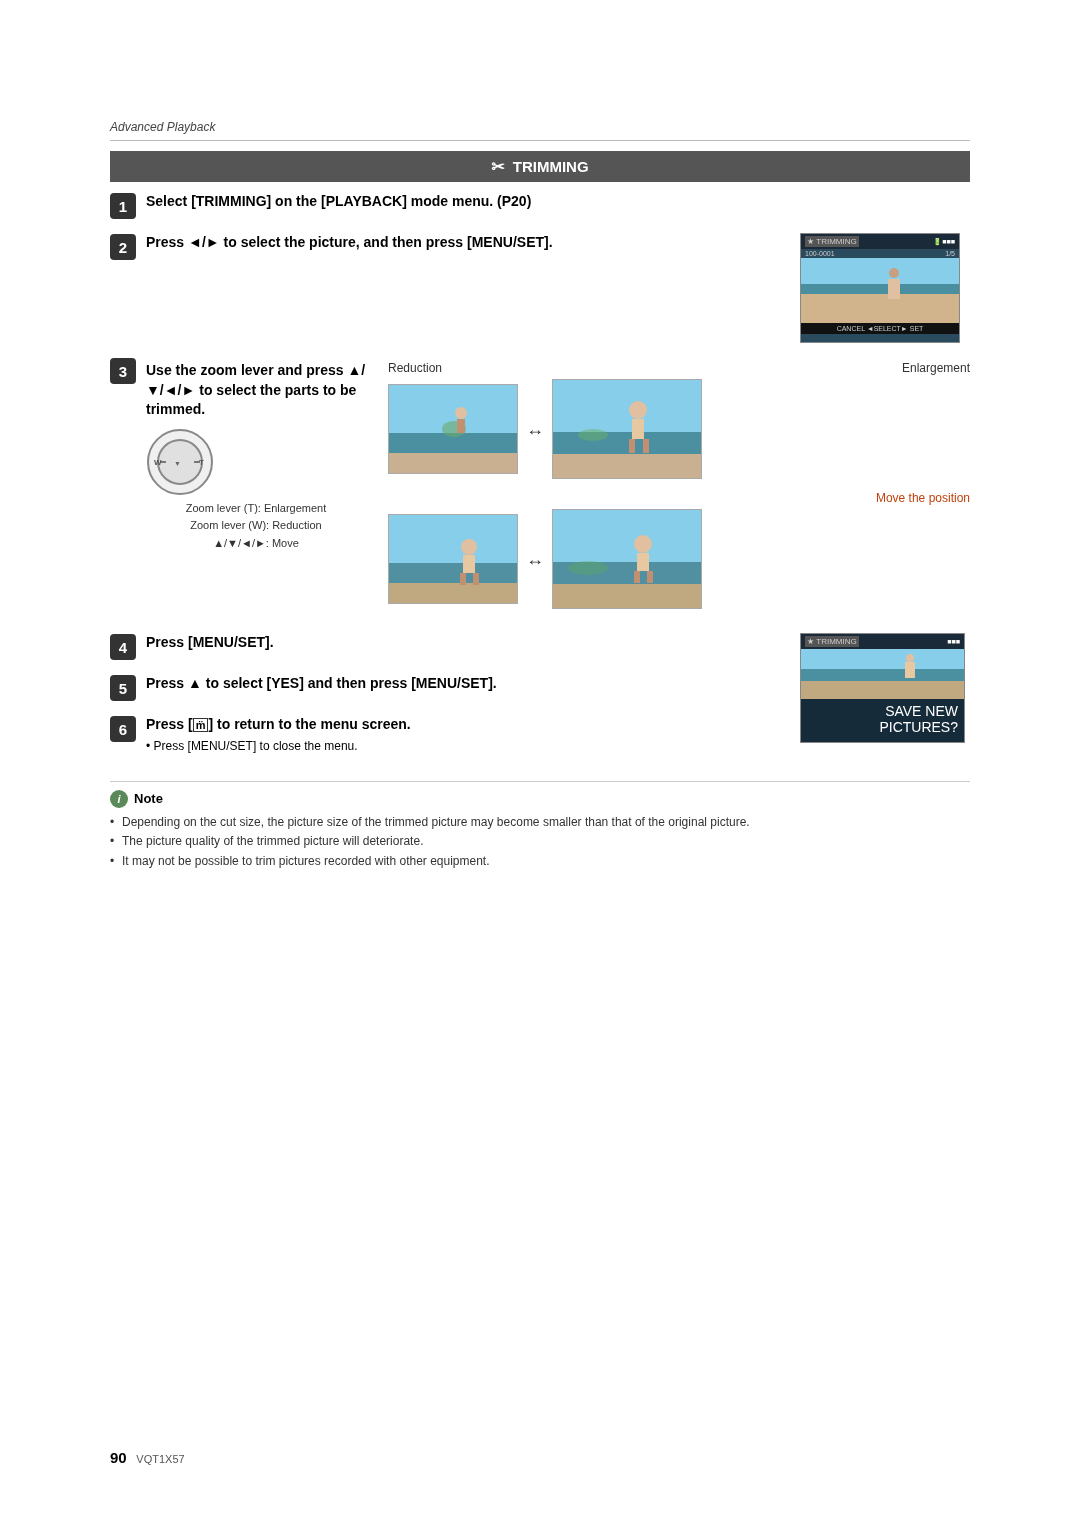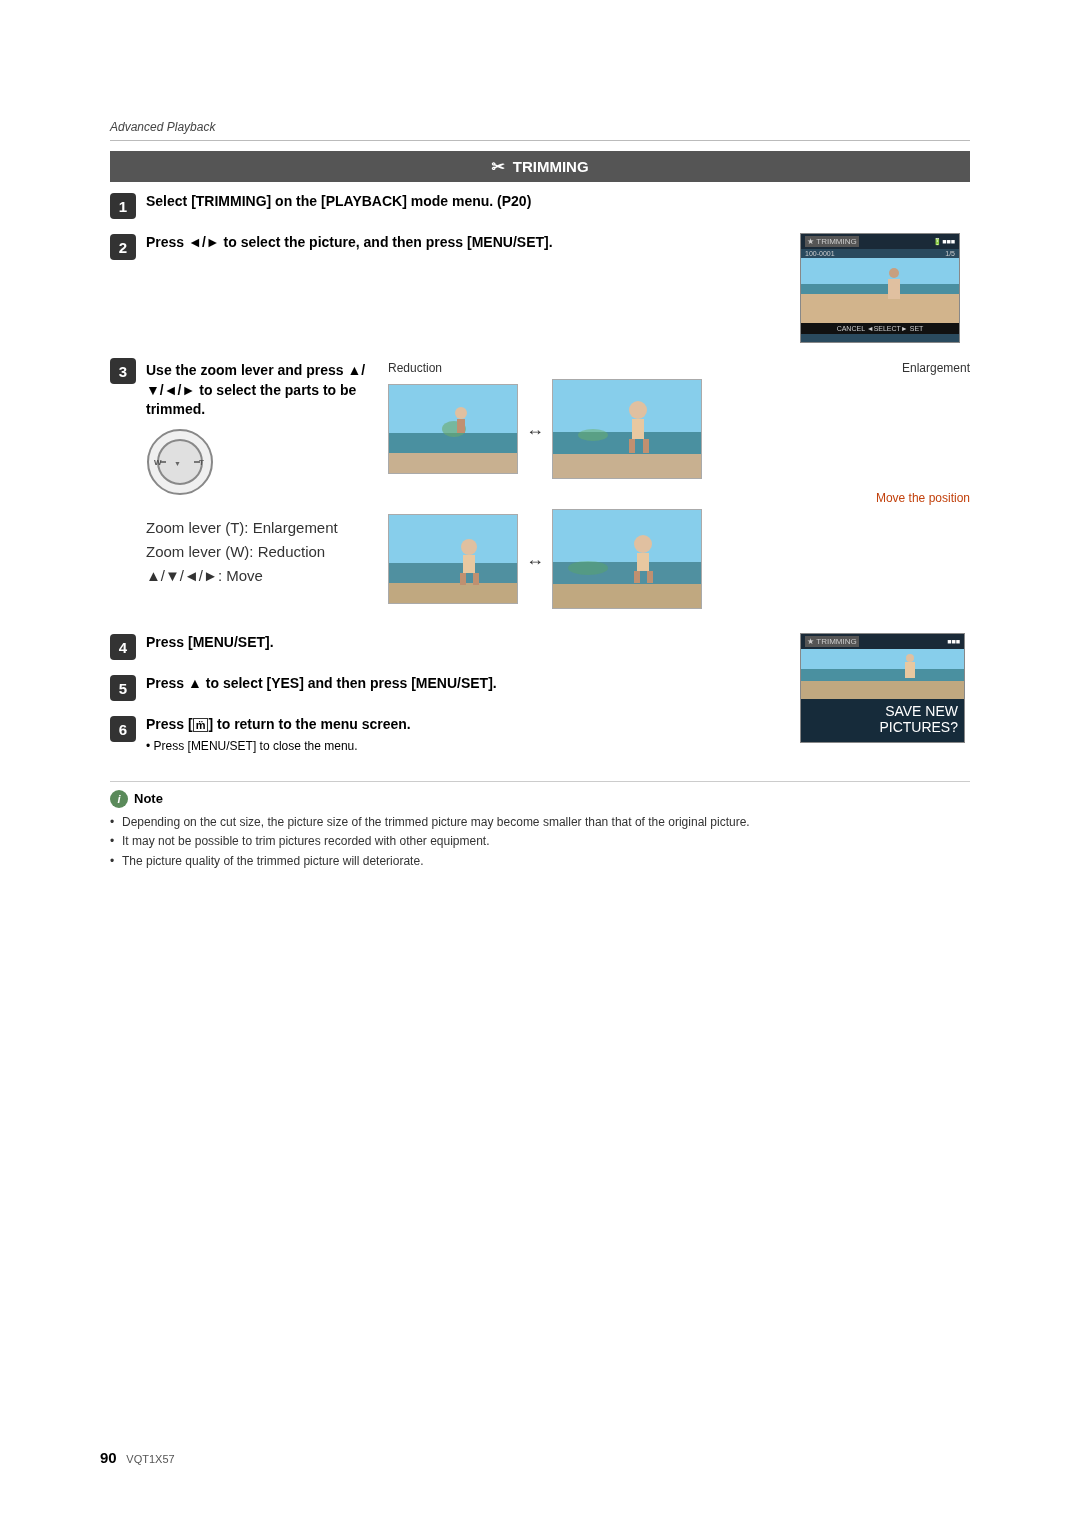--- a/index.html
+++ b/index.html
@@ -79,24 +79,25 @@
       align-items: flex-start;
       margin-top: 4px;
     }
     .step3-left {
       flex: 0 0 220px;
     }
     .step3-right {
       flex: 1;
     }
     .zoom-labels {
-      font-size: 15px;
+      font-size: 11px;
       color: #333;
       line-height: 1.6;
-      margin-top: 20px;
+      margin-top: 4px;
+      text-align: center;
     }
     .image-pair {
       display: flex;
       align-items: center;
       gap: 8px;
       margin-bottom: 10px;
     }
     .img-label-row {
       display: flex;
       justify-content: space-between;
@@ -200,21 +201,21 @@
       line-height: 1.4;
     }
     .note-list li::before {
       content: '•';
       position: absolute;
       left: 0;
     }
     .page-footer {
       position: absolute;
       bottom: 60px;
-      left: 100px;
+      left: 110px;
       font-size: 13px;
     }
     .page-num {
       font-weight: bold;
       font-size: 15px;
     }
     .page-code {
       font-size: 11px;
       color: #555;
     }
@@ -454,22 +455,22 @@
     </div>
   </div>
 
   <div class="note-section">
     <div class="note-header">
       <div class="note-icon">i</div>
       <span>Note</span>
     </div>
     <ul class="note-list">
       <li>Depending on the cut size, the picture size of the trimmed picture may become smaller than that of the original picture.</li>
+      <li>The picture quality of the trimmed picture will deteriorate.</li>
       <li>It may not be possible to trim pictures recorded with other equipment.</li>
-      <li>The picture quality of the trimmed picture will deteriorate.</li>
     </ul>
   </div>
 
 </div>
 
 <div class="page-footer">
   <span class="page-num">90</span>
   <span class="page-code" style="margin-left:6px;">VQT1X57</span>
 </div>
 

